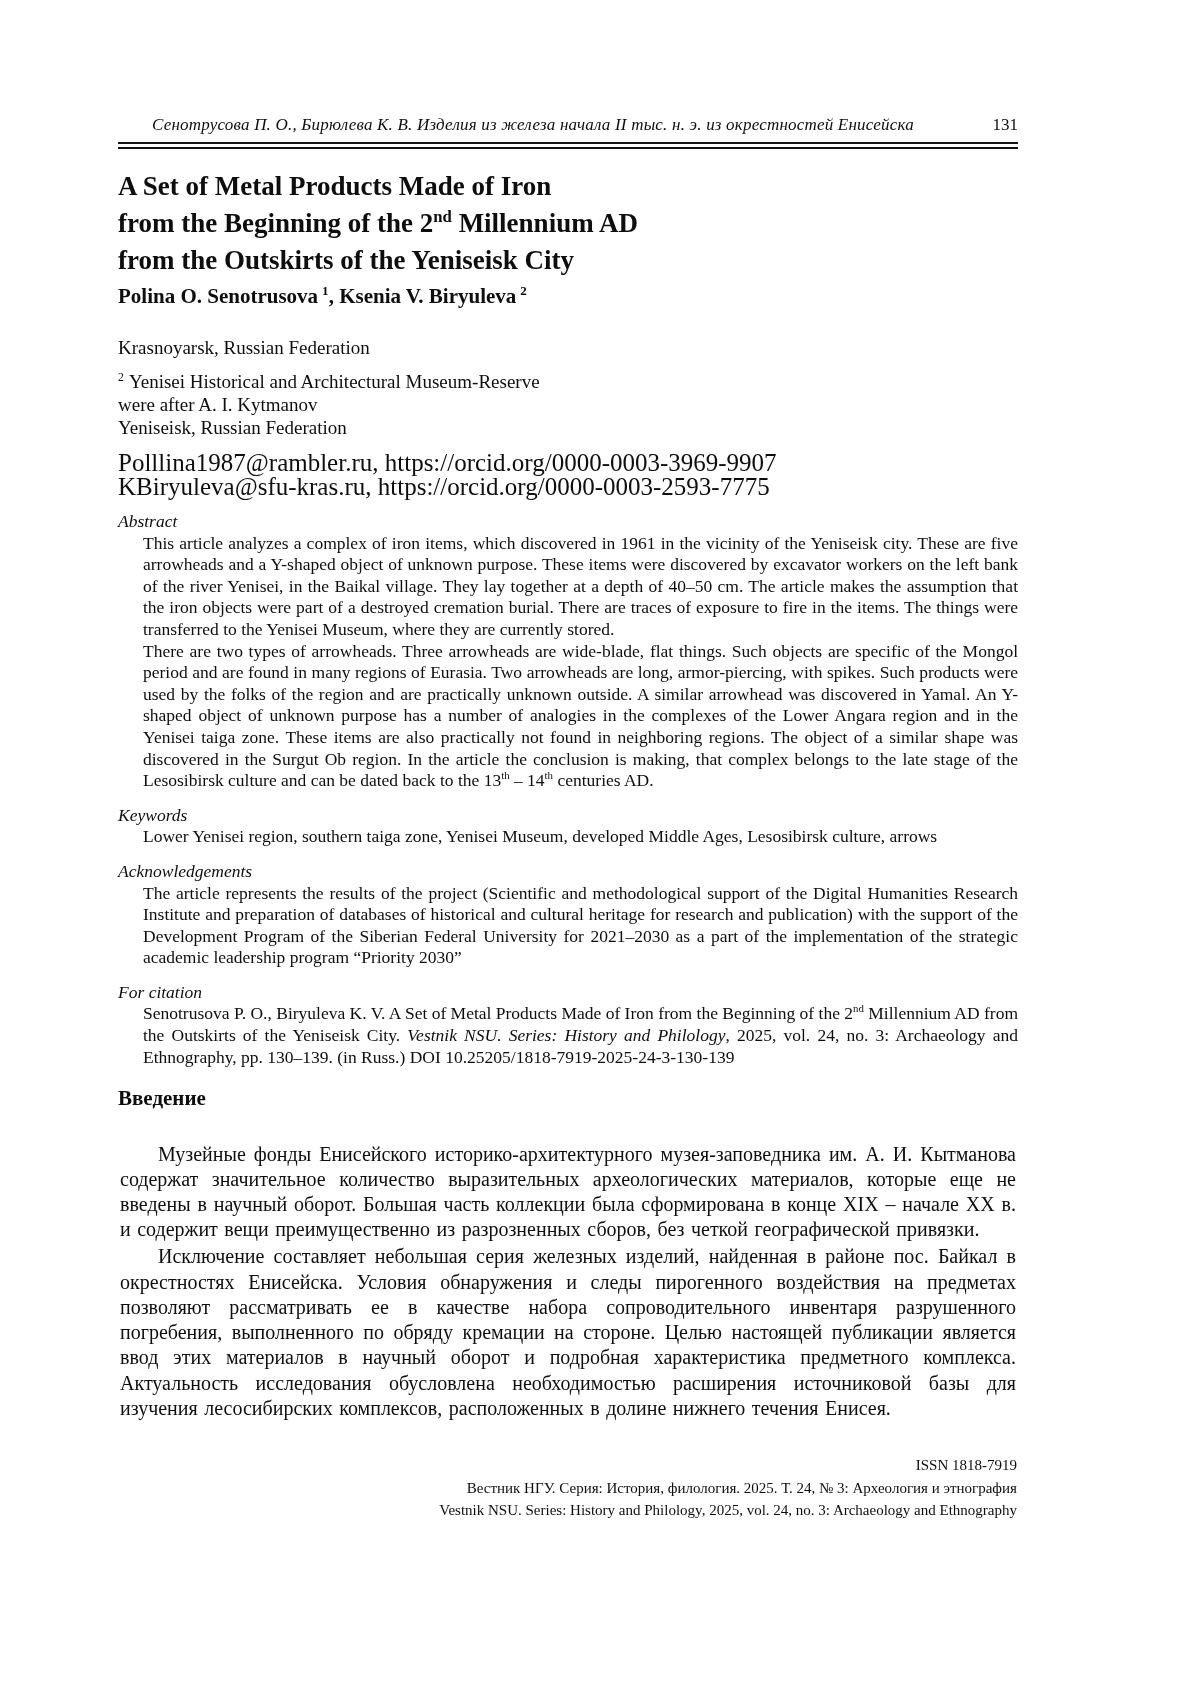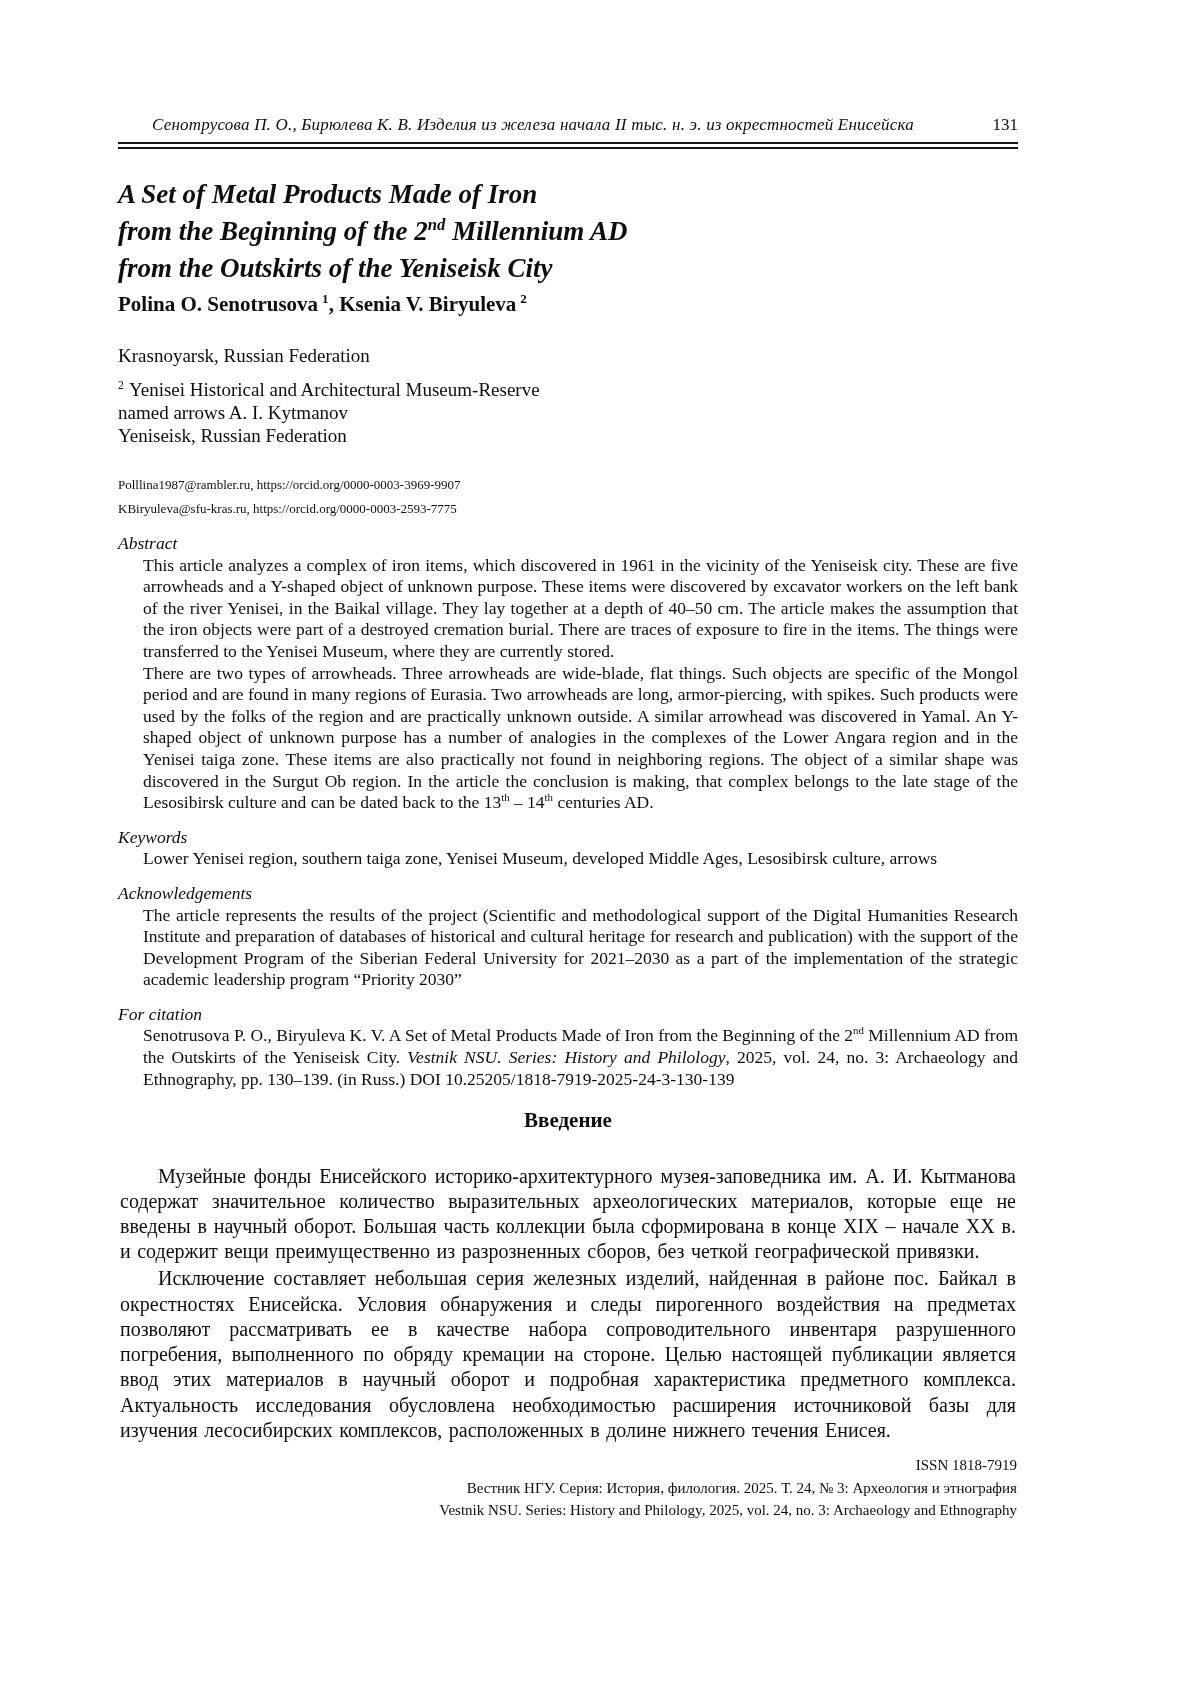--- a/index.html
+++ b/index.html
@@ -19,41 +19,41 @@
   }
   .running-header .head-text { flex: 1; text-align: center; letter-spacing: 0.2px; }
   .running-header .page-num { font-style: normal; width: 70px; text-align: right; }
 
   .double-rule {
     margin-top: 7px; height: 7px;
     border-top: 2px solid #151515;
     border-bottom: 2px solid #151515;
   }
 
-  .title { margin: 27px 0 0 0; font-size: 27px; line-height: 37px; font-weight: bold; font-style: italic; }
+  .title { margin: 19px 0 0 0; font-size: 27px; line-height: 37px; font-weight: bold; }
 
   .authors { margin-top: 5px; font-size: 21px; font-weight: bold; }
 
   .affil  { font-size: 19px; line-height: 23px; }
   .affil-1 { margin-top: 27px; }
   .affil-2 { margin-top: 11px; }
-  .contacts { margin-top: 26px; font-size: 13px; line-height: 23.5px; }
+  .contacts { margin-top: 12px; font-size: 25px; line-height: 23.5px; }
 
   .front { font-size: 17.5px; line-height: 21.6px; }
   .front-label { font-style: italic; margin-top: 13px; }
   .front-label-first { margin-top: 13px; }
   .front-body { margin-left: 25px; text-align: justify; }
 
   sup.sup { font-size: 0.62em; line-height: 0; vertical-align: super; }
   .sup-gap-left { margin-left: 4px; }
   .sup-gap-right { margin-right: 5px; }
 
   .italic { font-style: italic; }
 
-  .intro-heading { text-align: center; font-size: 21px; font-weight: bold; }
+  .intro-heading { font-size: 21px; font-weight: bold; }
   .ru-para { margin: 2px; font-size: 20px; line-height: 25.2px; text-align: justify; text-indent: 38px; word-spacing: 1.5px; }
   .ru-para-first { margin-top: 31px; }
 
   .footer {
     position: absolute; top: 1454px; right: 183px;
     text-align: right; font-size: 15px; line-height: 22.5px;
   }
 </style>
 </head>
 <body>
@@ -76,21 +76,21 @@
   <div class="authors">
     <span>Polina O. Senotrusova</span><sup class="sup sup-gap-left">1</sup><span>, </span><span>Ksenia V. Biryuleva</span><sup class="sup sup-gap-left">2</sup>
   </div>
 
   <div class="affil affil-1">
     <div>Krasnoyarsk, Russian Federation</div>
   </div>
 
   <div class="affil affil-2">
     <div><sup class="sup sup-gap-right">2</sup><span>Yenisei Historical and Architectural Museum-Reserve</span></div>
-    <div>named arrows A. I. Kytmanov</div>
+    <div>were after A. I. Kytmanov</div>
     <div>Yeniseisk, Russian Federation</div>
   </div>
 
   <div class="contacts">
     <div>Polllina1987@rambler.ru, https://orcid.org/0000-0003-3969-9907</div>
     <div>KBiryuleva@sfu-kras.ru, https://orcid.org/0000-0003-2593-7775</div>
   </div>
 
   <div class="front">
     <div class="front-label front-label-first">Abstract</div>

